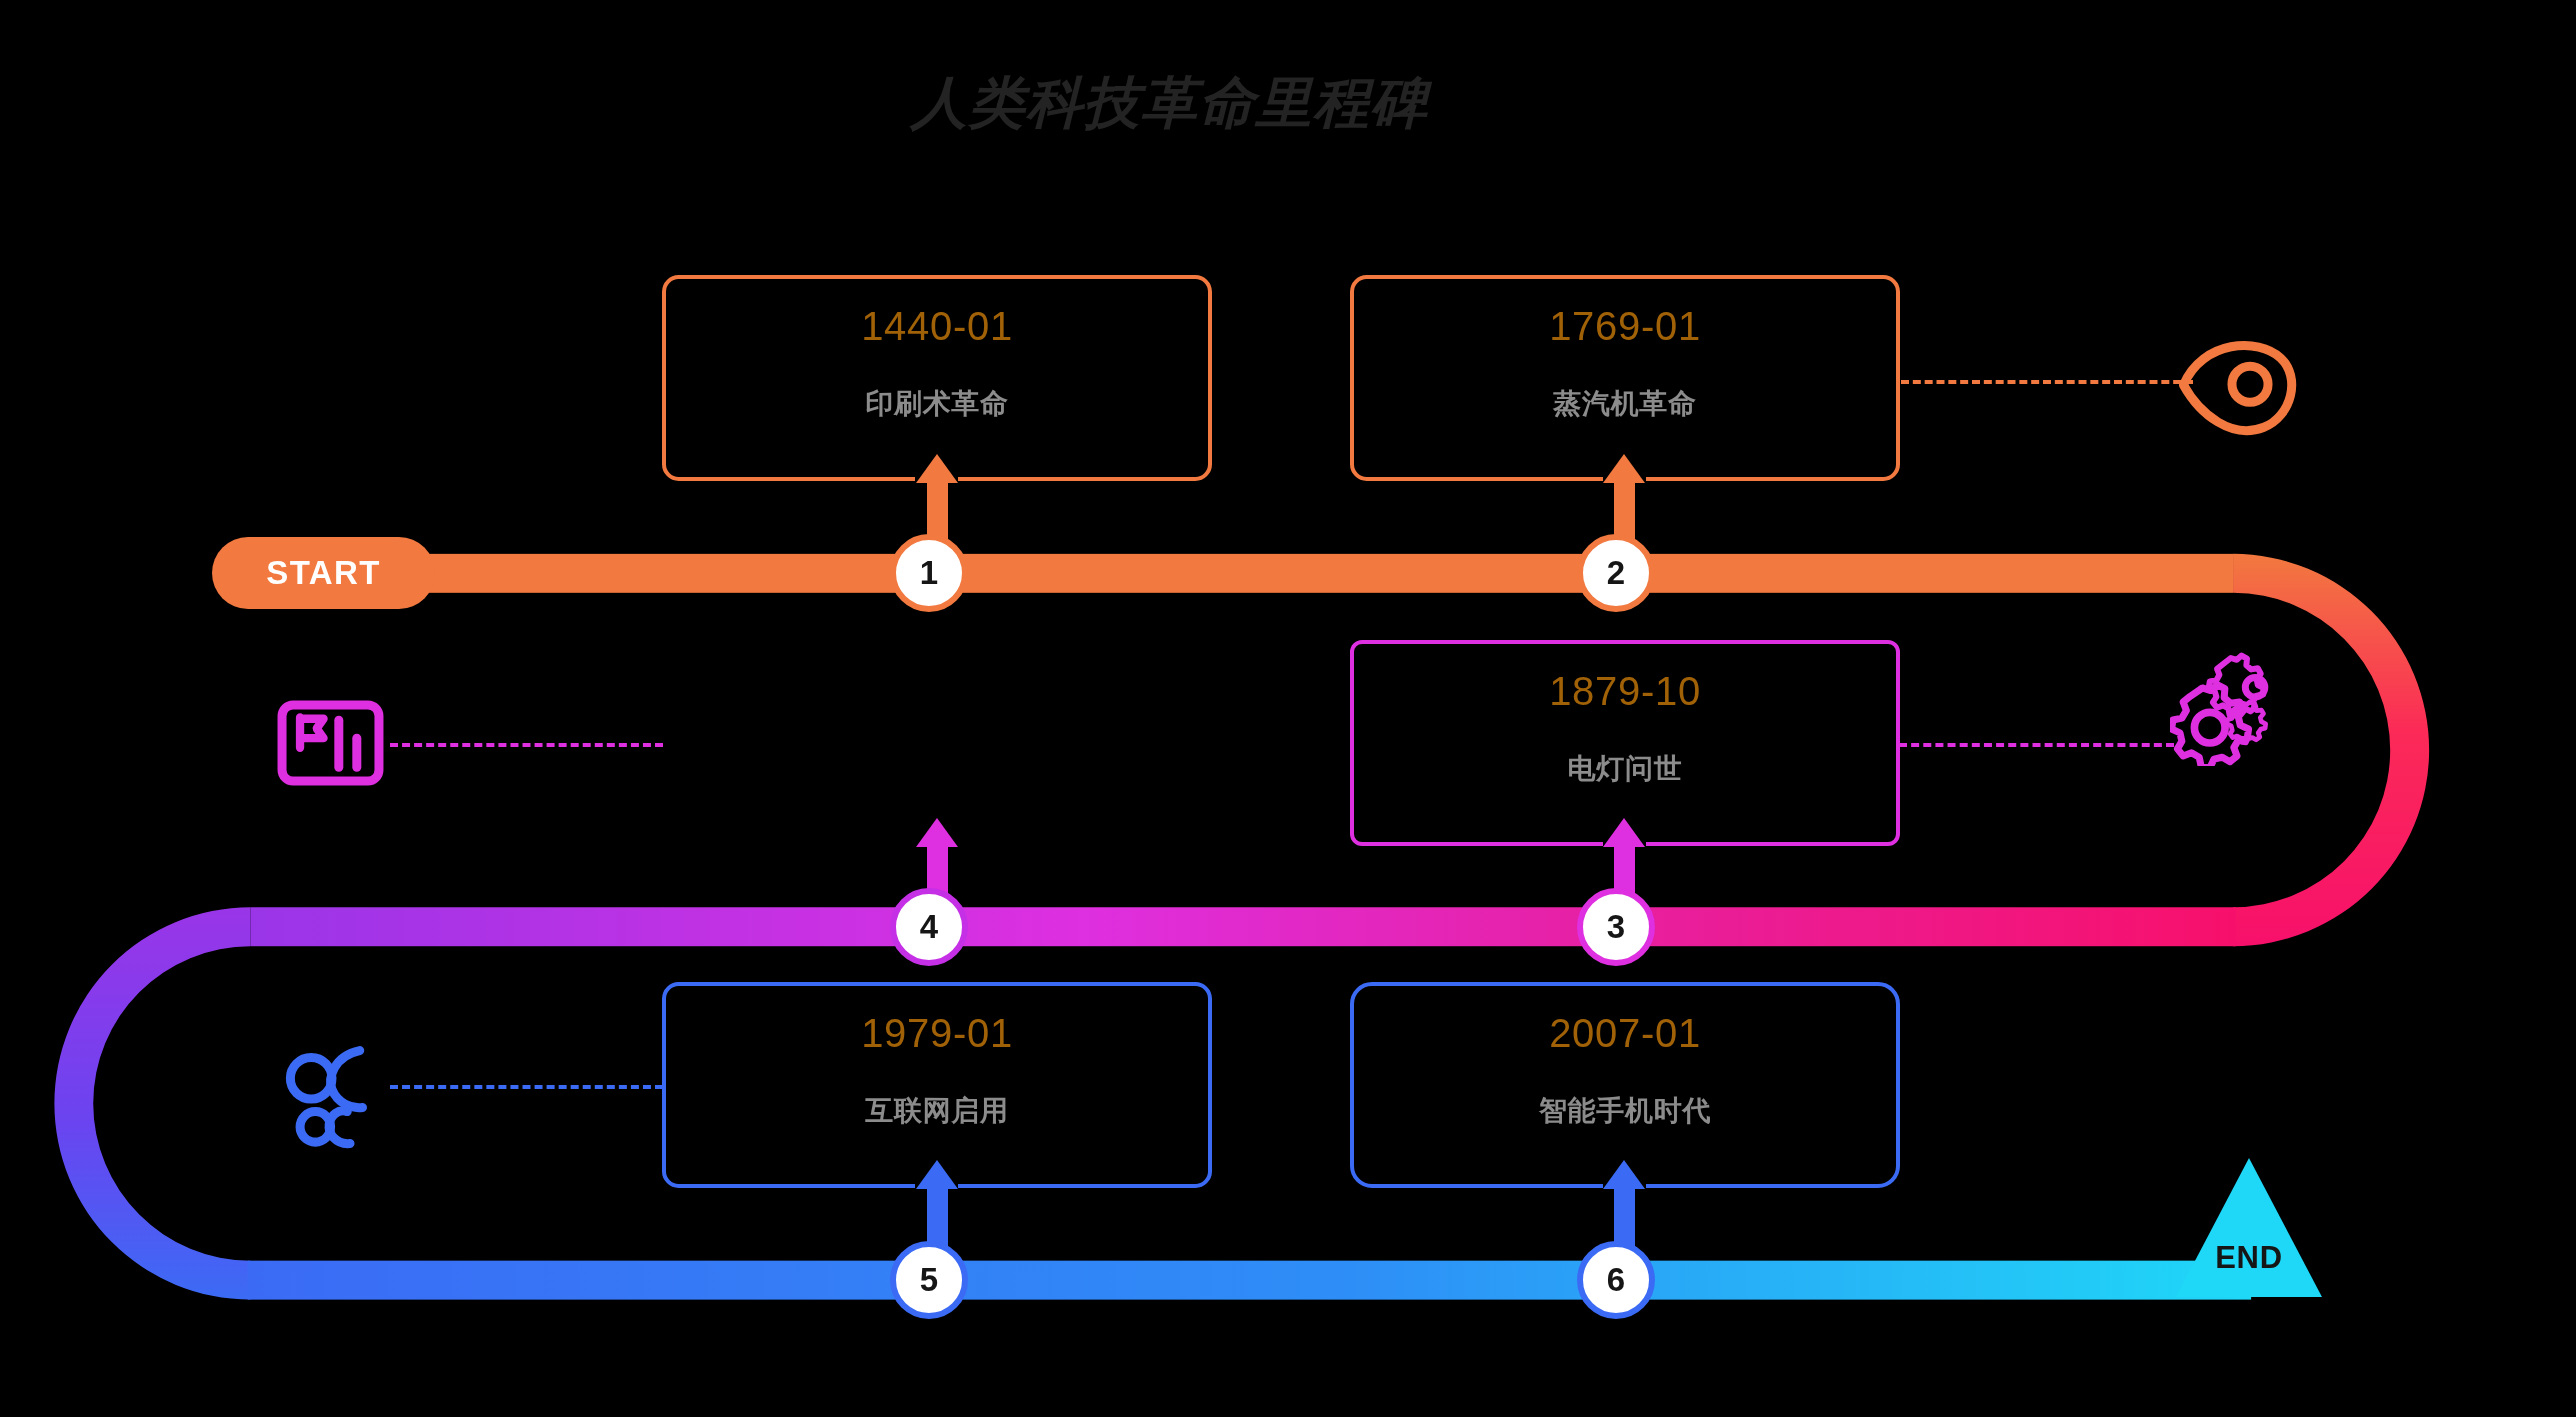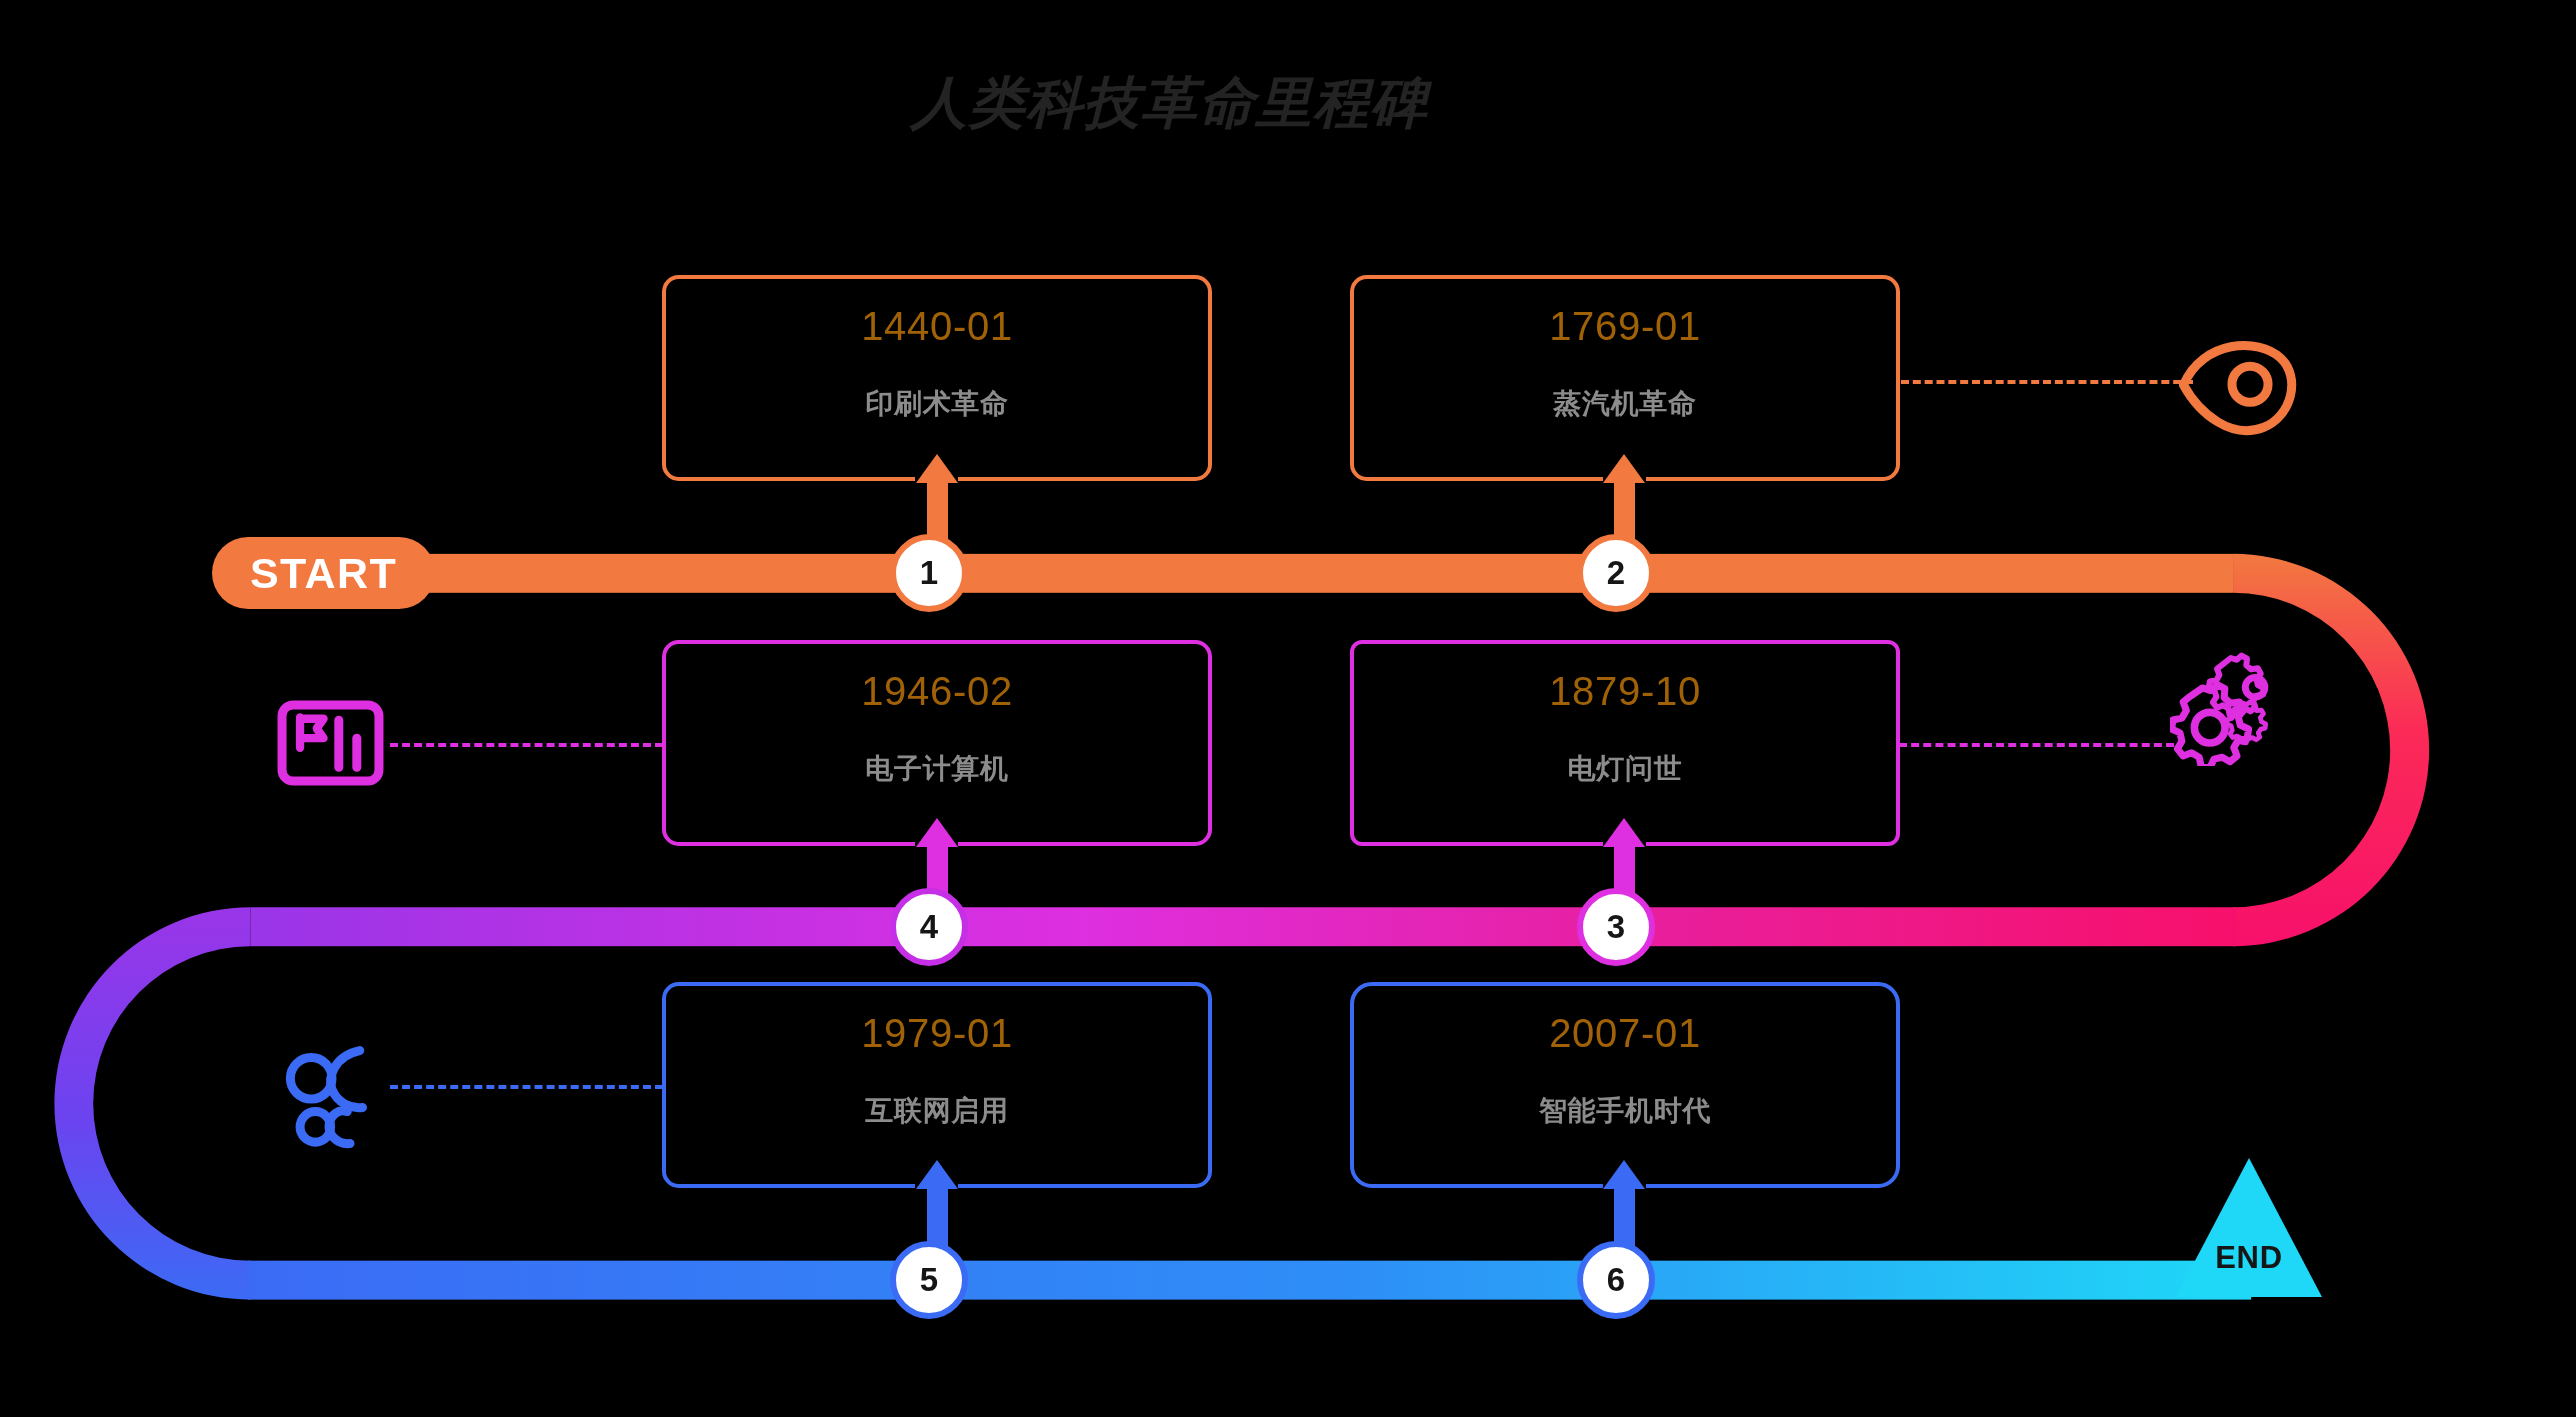--- a/index.html
+++ b/index.html
@@ -54,21 +54,21 @@
     left: 212px;
     top: 537px;
     width: 223px;
     height: 72px;
     border-radius: 36px;
     background: #F2793F;
     display: flex;
     align-items: center;
     justify-content: center;
     color: #FFFFFF;
-    font-size: 43px;
+    font-size: 33px;
     font-weight: bold;
     letter-spacing: 1.4px;
   }
 
   
   #end-marker {
     position: absolute;
     left: 2176px;
     top: 1158px;
     width: 146px;
@@ -245,24 +245,20 @@
   <div style="position:absolute; left:927px; top:477px; width:21px; height:86px; background:#F2793F;"></div>
 
   <div class="card" style="left:1350px; top:275px; border-color:#F2793F;">
     <div class="card-date">1769-01</div>
     <div class="card-title">蒸汽机革命</div>
   </div>
   <div class="card-notch" style="left:1603px; top:477px;"></div>
   <div class="card-arrow" style="left:1603px; top:454px; border-bottom:29px solid #F2793F;"></div>
   <div style="position:absolute; left:1614px; top:477px; width:21px; height:86px; background:#F2793F;"></div>
 
-  <div class="card" style="left:662px; top:640px; border-color:#DE2FE0;">
-    <div class="card-date">1946-02</div>
-    <div class="card-title">电子计算机</div>
-  </div>
   <div class="card-notch" style="left:915px; top:842px;"></div>
   <div class="card-arrow" style="left:916px; top:818px; border-bottom:29px solid #DE2FE0;"></div>
   <div style="position:absolute; left:927px; top:842px; width:21px; height:79px; background:#DE2FE0;"></div>
 
   <div class="card" style="left:1350px; top:640px; border-color:#DE2FE0;border-radius:12px;">
     <div class="card-date">1879-10</div>
     <div class="card-title">电灯问世</div>
   </div>
   <div class="card-notch" style="left:1603px; top:842px;"></div>
   <div class="card-arrow" style="left:1603px; top:818px; border-bottom:29px solid #DE2FE0;"></div>

